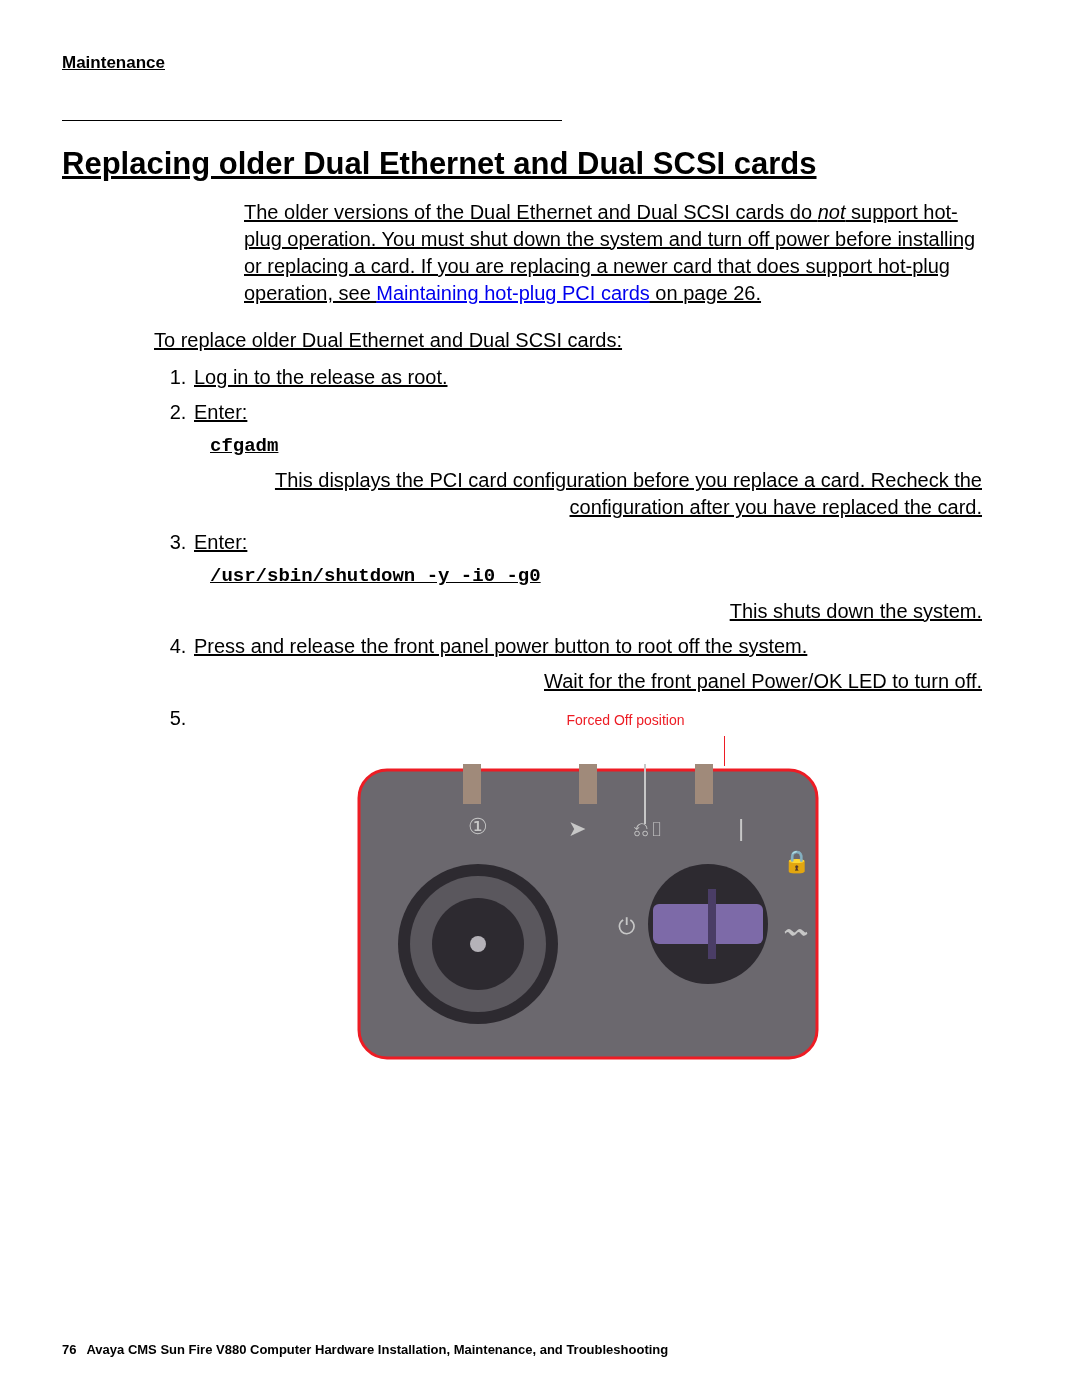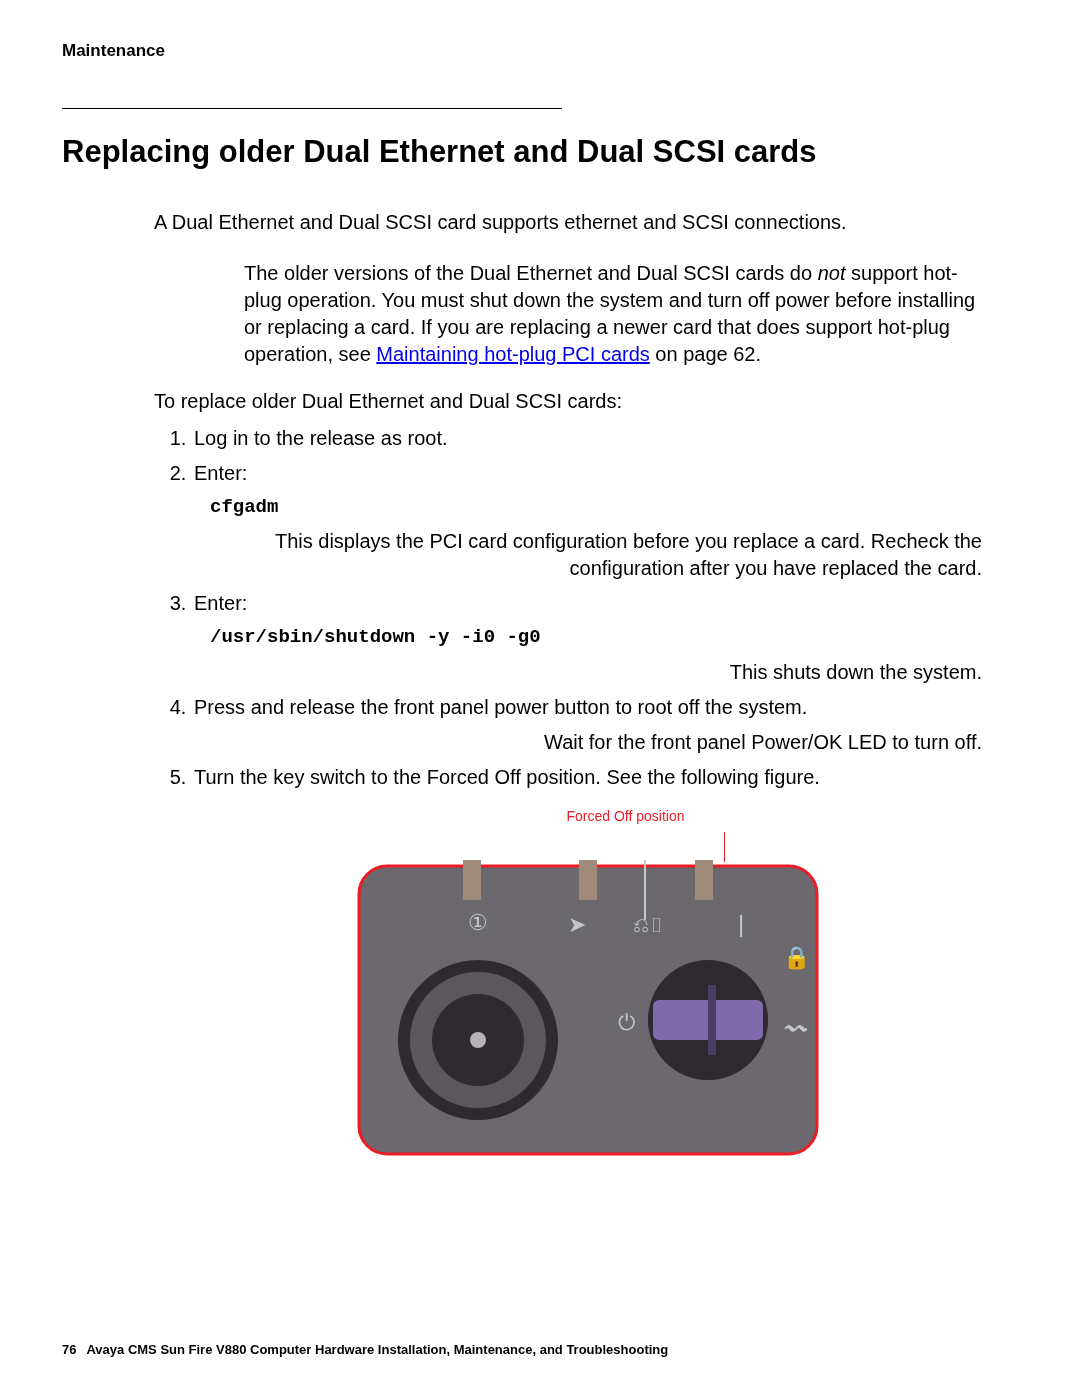--- a/index.html
+++ b/index.html
@@ -7,37 +7,38 @@
     padding: 0;
     font-family: Helvetica, Arial, sans-serif;
     background: #ffffff;
     color: #000000;
     font-size: 20px;
     line-height: 1.35;
   }
   .page {
     width: 1042px;
     min-height: 1397px;
-    padding: 40px 60px 40px 62px;
+    padding: 52px 60px 40px 62px;
     box-sizing: border-box;
     position: relative;
+    text-decoration: underline;
   }
   .header {
     font-weight: bold;
     font-size: 17px;
   }
   .rule {
     border-top: 1px solid #000;
     margin: 45px 0 22px 0;
     width: 500px;
   }
   .title {
     font-size: 31px;
     font-weight: bold;
-    margin-bottom: 36px;
+    margin-bottom: 14px;
   }
   .intro {
     margin-left: 92px;
     margin-bottom: 24px;
   }
   .note-block {
     margin-left: 130px;
     margin-bottom: 20px;
   }
   .note-label {
@@ -113,25 +114,24 @@
 <body>
 
 <div class="page">
 
   <div class="header">Maintenance</div>
 
   <div class="rule"></div>
 
   <div class="title">Replacing older Dual Ethernet and Dual SCSI cards</div>
 
-  <div class="intro">A Dual Ethernet and Dual SCSI card supports ethernet and SCSI connections.</div>
 
   <div class="note-block">
     <div class="note-body">
-      <span>The older versions of the Dual Ethernet and Dual SCSI cards do </span><em>not</em><span> support hot-plug operation. You must shut down the system and turn off power before installing or replacing a card. If you are replacing a newer card that does support hot-plug operation, see </span><span class="link">Maintaining hot-plug PCI cards</span><span> on page 62.</span>
+      <span>The older versions of the Dual Ethernet and Dual SCSI cards do </span><em>not</em><span> support hot-plug operation. You must shut down the system and turn off power before installing or replacing a card. If you are replacing a newer card that does support hot-plug operation, see </span><span class="link">Maintaining hot-plug PCI cards</span><span> on page 26.</span>
     </div>
   </div>
 
   <div class="lead">To replace older Dual Ethernet and Dual SCSI cards:</div>
 
   <ol class="steps">
     <li>
       <span>Log in to the release as root.</span>
     </li>
     <li>
@@ -142,21 +142,20 @@
     <li>
       <span>Enter:</span>
       <div class="code">/usr/sbin/shutdown -y -i0 -g0</div>
       <div class="subtext">This shuts down the system.</div>
     </li>
     <li>
       <span>Press and release the front panel power button to root off the system.</span>
       <div class="subtext">Wait for the front panel Power/OK LED to turn off.</div>
     </li>
     <li>
-      <span>Turn the key switch to the Forced Off position. See the following figure.</span>
       <div class="figure-wrap">
         <span class="figure-caption">Forced Off position</span>
         <div class="figure-line"></div>
         <svg class="panel" width="470" height="300" viewBox="0 0 470 300">
 
           <rect x="6" y="6" width="458" height="288" rx="28" ry="28" fill="#6b686e" stroke="#ed1c24" stroke-width="3"></rect>
 
           <rect x="110" y="0" width="18" height="40" fill="#a08a7a"></rect>
           <rect x="226" y="0" width="18" height="40" fill="#a08a7a"></rect>
           <rect x="342" y="0" width="18" height="40" fill="#a08a7a"></rect>

